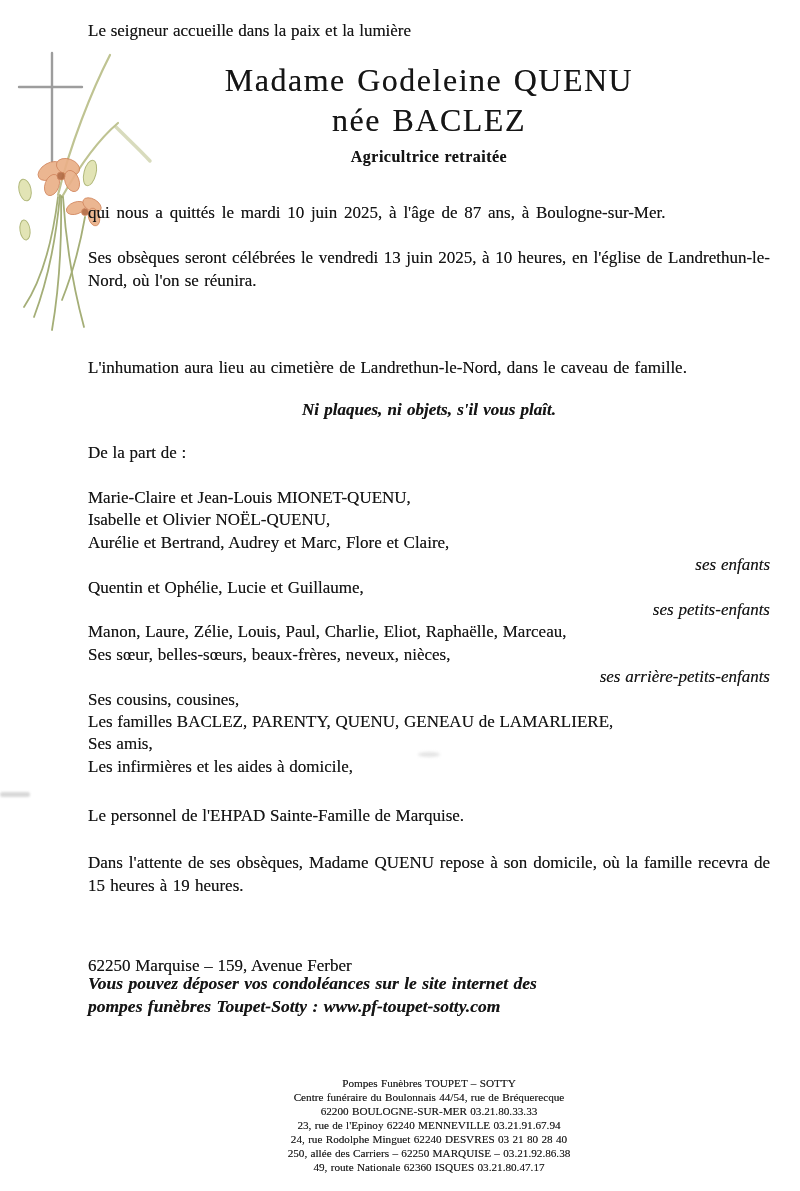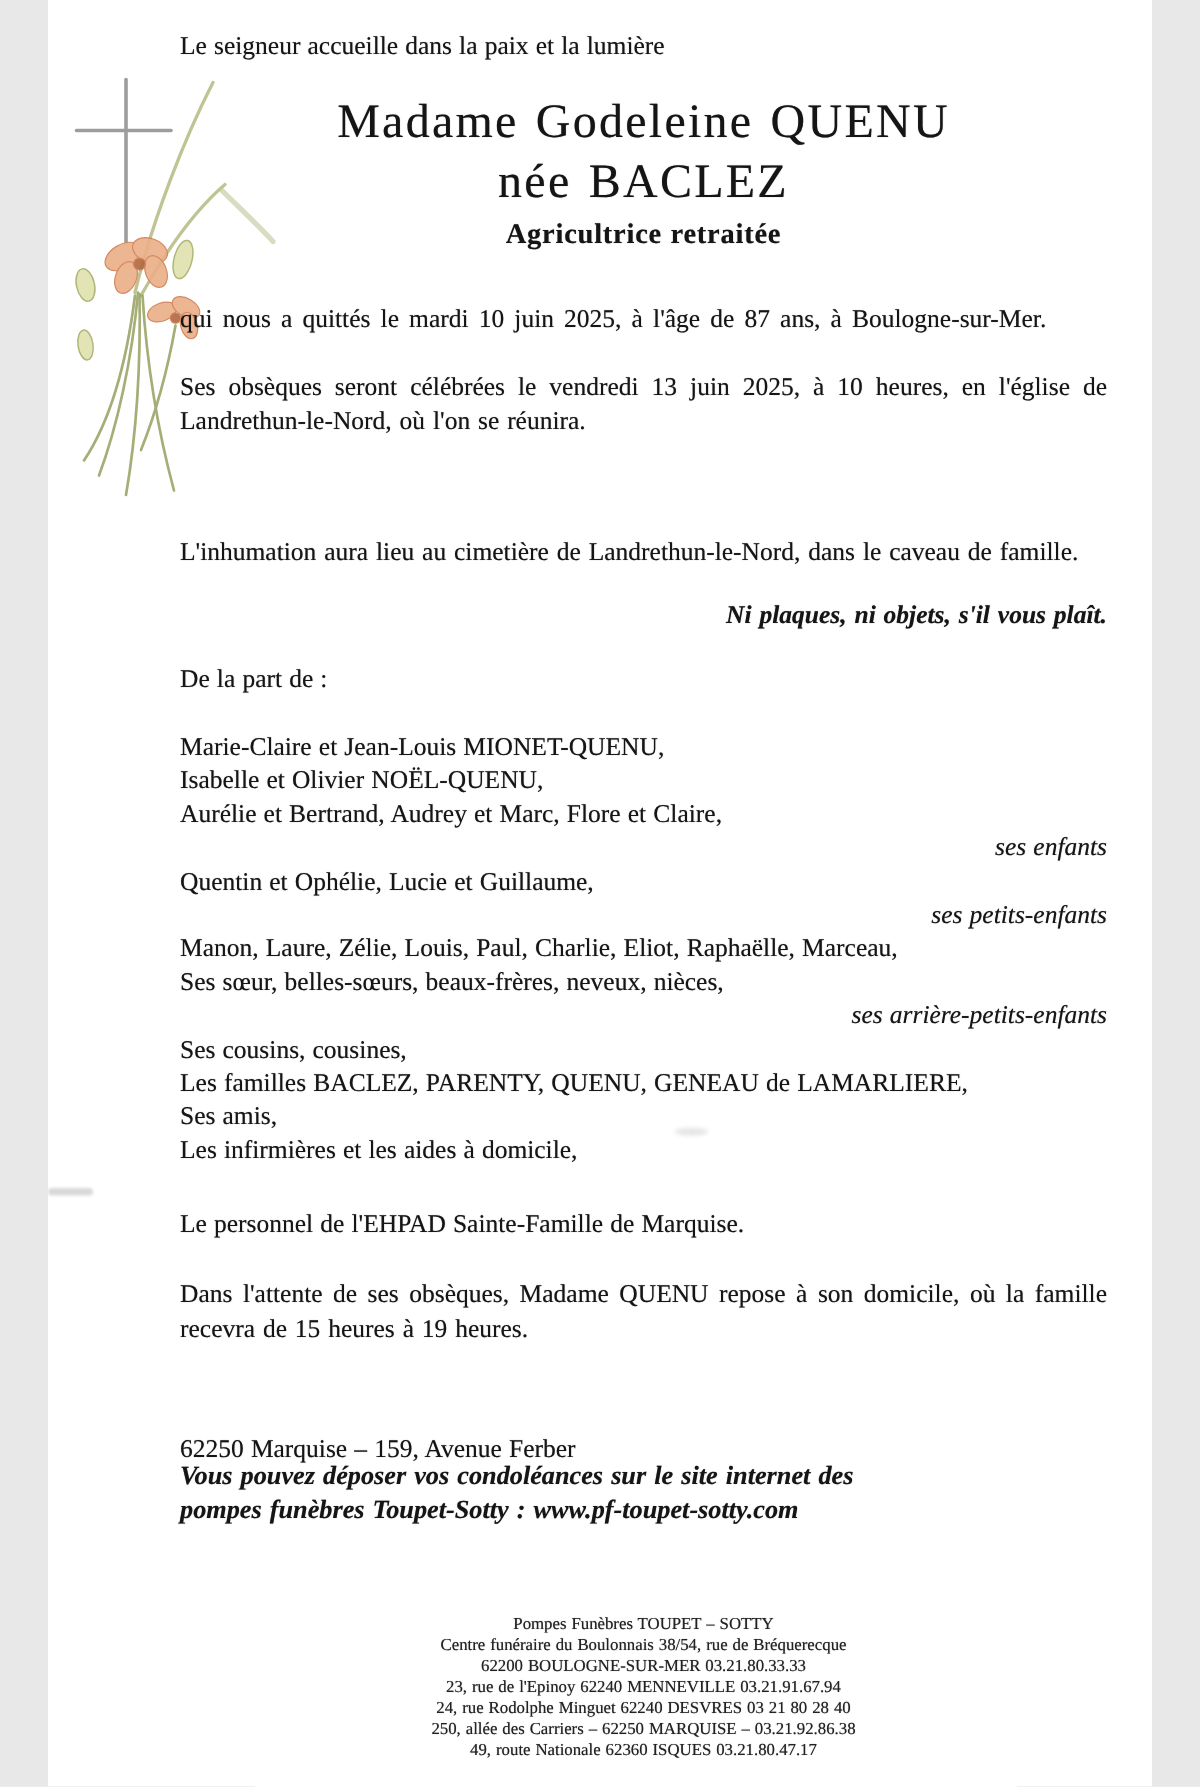--- a/index.html
+++ b/index.html
@@ -1,18 +1,18 @@
 <!DOCTYPE html>
 <html><head>
 <meta charset="utf-8">
 <style>
   html, body { margin: 0; padding: 0; background: #e8e8e8; }
   .page {
     position: relative;
-    width: 736px;
+    width: 800px;
     height: 1191px;
     margin: 0 auto;
     background: #ffffff;
     overflow: hidden;
     font-family: "Liberation Serif", serif;
     color: #151515;
     text-shadow: 0 0 0.6px rgba(10,10,10,0.55);
   }
   .sec {
     position: absolute;
@@ -27,30 +27,30 @@
   .titleblock { top: 60px; text-align: center; }
   .deceased-name, .maiden-name {
     font-weight: normal;
     font-size: 32px;
     line-height: 40px;
     letter-spacing: 1.5px;
     word-spacing: 2px;
   }
   .profession {
     font-weight: bold;
-    font-size: 19px;
+    font-size: 16px;
     line-height: 27px;
     margin-top: 3px;
     letter-spacing: 0.5px;
   }
   .announce { top: 202px; word-spacing: 2.5px; }
   .ceremony { top: 247px; text-align: justify; text-align-last: left; word-spacing: 1px; }
   .offering { top: 315px; }
   .burial   { top: 357px; word-spacing: 1px; }
-  .request  { top: 399px; text-align: right; font-weight: bold; font-style: italic; word-spacing: 1px; }
+  .request  { top: 399px; text-align: center; font-weight: bold; font-style: italic; word-spacing: 1px; }
   .fromlbl  { top: 442px; }
   .family   { top: 487px; }
   .fam-row  { position: relative; height: 22.4px; white-space: nowrap; }
   .fam-right {
     position: absolute;
     right: 0; top: 0;
     font-style: italic;
   }
   .staff  { top: 805px; }
   .wake   { top: 852px; text-align: justify; text-align-last: left; word-spacing: 1px; }
@@ -213,21 +213,21 @@
 
   <div class="sec addr nowrap">62250 Marquise – 159, Avenue Ferber</div>
 
   <div class="sec note">
     <span>Vous pouvez déposer vos condoléances sur le site internet des</span>
     <span>pompes funèbres Toupet-Sotty : www.pf-toupet-sotty.com</span>
   </div>
 
   <div class="sec footer">
     <div>Pompes Funèbres TOUPET – SOTTY</div>
-    <div>Centre funéraire du Boulonnais 38/54, rue de Bréquerecque</div>
+    <div>Centre funéraire du Boulonnais 44/54, rue de Bréquerecque</div>
     <div>62200 BOULOGNE-SUR-MER 03.21.80.33.33</div>
     <div>23, rue de l'Epinoy 62240 MENNEVILLE 03.21.91.67.94</div>
     <div>24, rue Rodolphe Minguet 62240 DESVRES 03 21 80 28 40</div>
     <div>250, allée des Carriers – 62250 MARQUISE – 03.21.92.86.38</div>
     <div>49, route Nationale 62360 ISQUES 03.21.80.47.17</div>
   </div>
 
 </div>
 
 </body></html>

